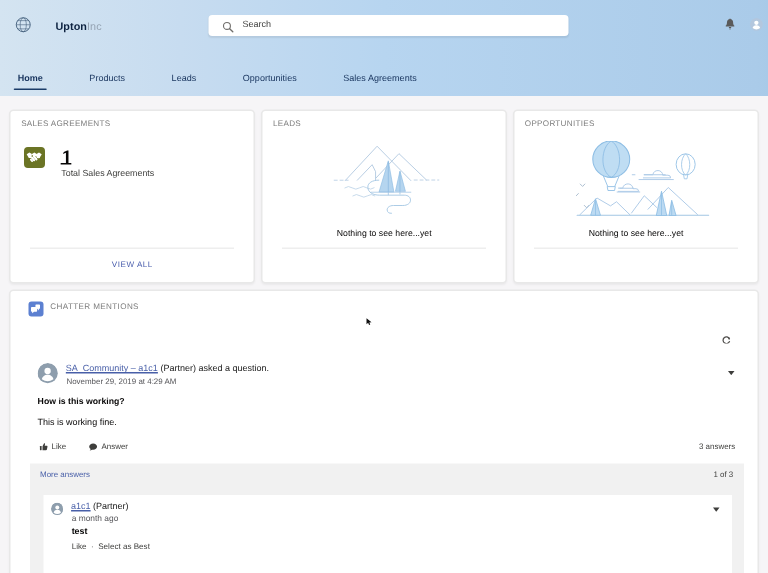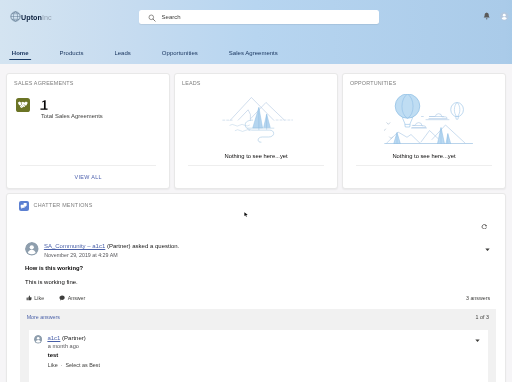--- a/index.html
+++ b/index.html
@@ -6,21 +6,21 @@
   body{width:512px;height:382px;overflow:hidden;background:#f6f5f7;
        font-family:"Liberation Sans",sans-serif;-webkit-font-smoothing:antialiased;}
   .page{width:512px;height:382px;position:relative;}
 
   
   .topbar{height:64px;
     background:linear-gradient(90deg,#d4e4f1 0%,#c7dcf0 23.5%,#b7d5f0 50%,#aacbe9 98.6%,#a8cae8 100%);
     position:relative;}
   .brand{position:absolute;left:10.3px;top:10.9px;display:flex;align-items:flex-start;}
   .globe{width:11px;height:11px;display:block;margin-top:.3px;margin-left:-.3px;}
-  .brand-text{font-size:7.2px;font-weight:700;color:#0d2240;letter-spacing:.05px;line-height:8px;margin-left:0;margin-top:3.2px;}
+  .brand-text{font-size:7.2px;font-weight:700;color:#0d2240;letter-spacing:.05px;line-height:8px;margin-left:16px;margin-top:3.2px;}
   .brand-text .light{font-weight:400;color:#96a4b4;}
   .search{position:absolute;left:139.1px;top:9.6px;width:240.4px;height:14.7px;background:#fff;border-radius:2.5px;
           box-shadow:0 1px 1px rgba(0,0,0,.07);}
   .search svg{position:absolute;left:9px;top:4.8px;}
   .search .ph{position:absolute;left:22.5px;top:3.4px;font-size:6px;color:#3e3e3c;line-height:8px;}
   .bell{position:absolute;left:483px;top:11.8px;width:7.4px;height:8.8px;display:block;}
   .avatar-hdr{position:absolute;left:500.2px;top:12.2px;width:8.5px;height:8.5px;border-radius:50%;overflow:hidden;display:block;line-height:0;}
   .nav{position:absolute;left:-3.7px;top:45.5px;height:20px;display:flex;align-items:flex-start;}
   .tab{font-size:6px;color:#16325c;line-height:8px;position:relative;padding:3px 15.5px 0 15.5px;
        text-align:center;letter-spacing:.02px;}

